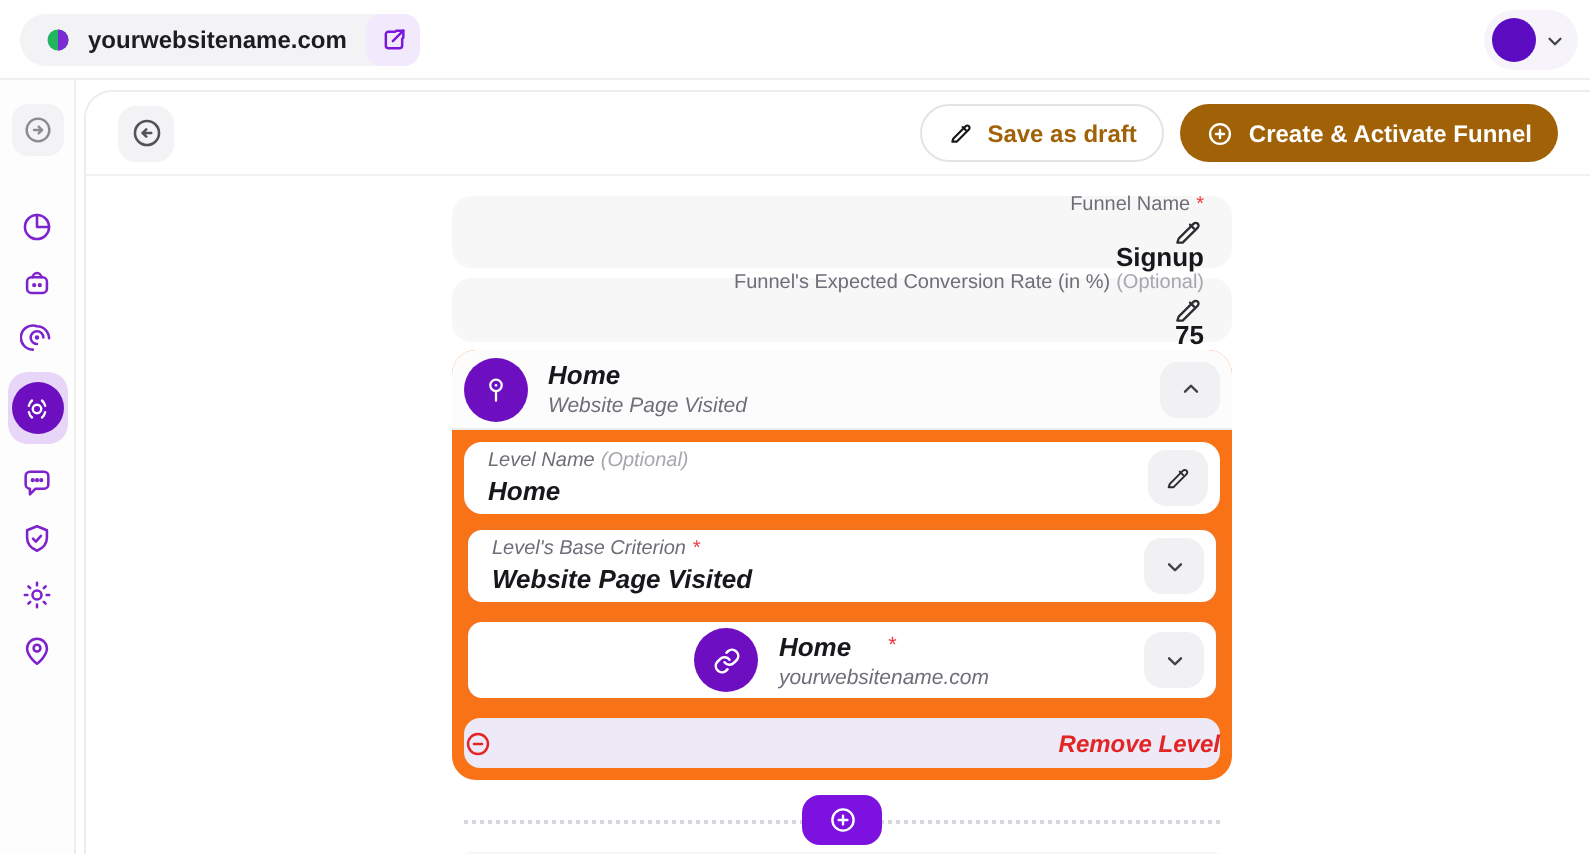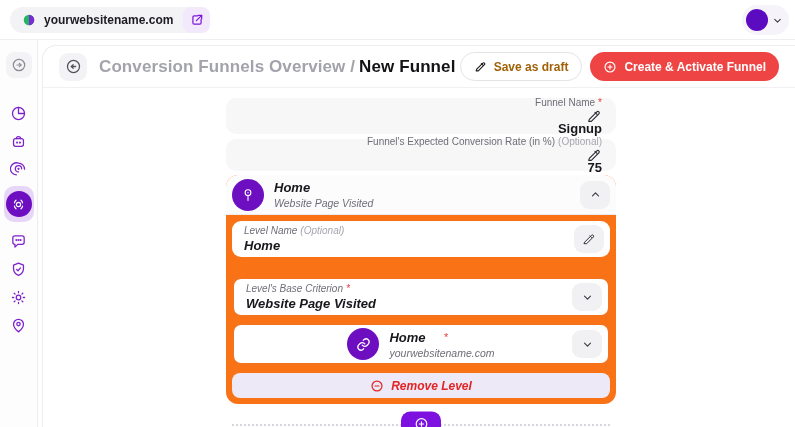--- a/index.html
+++ b/index.html
@@ -38,21 +38,21 @@
     border-bottom:1px solid #f1f1f4; }
   .back-btn { width:28px; height:28px; border-radius:9px; background:#f3f3f5; display:flex;
     align-items:center; justify-content:center; cursor:pointer; }
   .crumbs { margin-left:12px; font-size:17px; font-weight:600; color:#a3a3ab; letter-spacing:.1px; }
   .crumbs .current { color:#131316; font-weight:700; margin-left:4px; }
   .header-actions { margin-left:auto; display:flex; align-items:center; gap:8px; }
   .btn-save { height:29px; display:flex; align-items:center; gap:7px; padding:0 13px;
     border:1px solid #e4e4e7; border-radius:15px; background:#fff; font-size:12px; font-weight:700;
     color:#a16207; cursor:pointer; }
   .btn-create { height:29px; display:flex; align-items:center; gap:7px; padding:0 13px;
-    border:none; border-radius:15px; background:#ef4444; font-size:12px; font-weight:700;
+    border:none; border-radius:15px; background:#a16207; font-size:12px; font-weight:700;
     color:#fff; cursor:pointer; }
 
   
   .form-col { margin:10px 0 0 183px; width:390px; }
   .field { position:relative; background:#f7f7f8; border-radius:10px; padding:0 14px; display:flex;
     flex-direction:column; justify-content:center;align-items:flex-end; }
   .f1 { height:36px; }
   .f2 { height:32px; margin-top:5px; }
   .field .lbl { font-size:10px; color:#6e6e78; }
   .field .lbl .req { color:#ee3b3b; margin-left:3px; }
@@ -67,34 +67,34 @@
   .badge-circle { width:32px; height:32px; border-radius:50%; background:#6d0fc0; display:flex;
     align-items:center; justify-content:center; flex:none; }
   .level-head .t { font-size:13px; font-weight:700; color:#17171c; }
   .level-head .s { font-size:10.5px; color:#6e6e78; margin-top:2px; }
   .sq-btn { width:30px; height:28px; border-radius:9px; background:#f1f1f3; display:flex;
     align-items:center; justify-content:center; cursor:pointer; flex:none; }
   .level-body { padding:6px; }
   .sub-field { position:relative; background:#fff; border-radius:9px; padding:0 12px; display:flex;
     flex-direction:column; justify-content:center; }
   .name-field { height:36px; }
-  .crit-field { height:40px; margin-top:20px; border:2px solid #f4731c; }
+  .crit-field { height:40px; margin-top:6px; border:2px solid #f4731c; }
   .page-field { height:42px; margin-top:6px; border:2px solid #f4731c; display:flex;
     flex-direction:row; align-items:center; gap:10px; padding:0 8px; }
   .sub-field .lbl { font-size:10px; color:#6e6e78; }
   .sub-field .lbl .req { color:#ee3b3b; margin-left:3px; }
   .sub-field .lbl .opt { color:#a6a6af; margin-left:3px; }
   .sub-field .val { font-size:13px; font-weight:600; color:#17171c; margin-top:2px; }
   .right-ctl { position:absolute; right:6px; top:50%; transform:translateY(-50%); }
   .page-title-row { display:flex; align-items:center; }
   .page-title-row .t { font-size:13px; font-weight:700; color:#17171c; }
   .page-title-row .req { color:#ee3b3b; font-size:11px; margin-left:18px; }
   .page-sub { font-size:10.5px; color:#6e6e78; margin-top:2px; }
   .remove-btn { margin-top:8px; height:25px; border-radius:8px; background:#ede9f6; display:flex;
-    align-items:center; justify-content:center; gap:7px; color:#e22525; font-size:12px;
+    align-items:center; justify-content:space-between; gap:7px; color:#e22525; font-size:12px;
     font-weight:700; cursor:pointer; }
 
   
   .add-row { position:relative; margin-top:8px; height:24px; }
   .add-row .dash { position:absolute; left:6px; right:6px; top:50%; border-top:2px dotted #d6d6dc; }
   .add-btn { position:absolute; left:50%; top:50%; transform:translate(-50%,-50%); width:40px;
     height:25px; border-radius:9px; background:#7d12e0; display:flex; align-items:center;
     justify-content:center; cursor:pointer; }
   .next-stub { margin-top:4px; height:12px; background:#f6f6f8; border-radius:10px 10px 0 0; }
 </style>
@@ -223,23 +223,20 @@
 
   <div class="main-header">
     <div class="back-btn">
       <span>
         <svg width="17" height="17" viewBox="0 0 24 24" fill="none" stroke="#52525b" stroke-width="1.8" stroke-linecap="round" stroke-linejoin="round">
             <circle cx="12" cy="12" r="8.5"></circle>
             <path d="M15 12H9"></path>
             <path d="M11.5 9.5 9 12l2.5 2.5"></path>
           </svg>
       </span>
-    </div>
-    <div class="crumbs">
-      <span>Conversion Funnels Overview /</span><span class="current">New Funnel</span>
     </div>
     <div class="header-actions">
       <button class="btn-save">
         <span>
           <svg width="13" height="13" viewBox="0 0 24 24" fill="none" stroke="#18181b" stroke-width="2" stroke-linecap="round" stroke-linejoin="round">
               <path d="M4 20h4L19.3 8.7a2.1 2.1 0 0 0-3-3L5 17z"></path>
               <path d="M13.5 6.5l3 3"></path>
             </svg>
         </span>
         <span>Save as draft</span>

